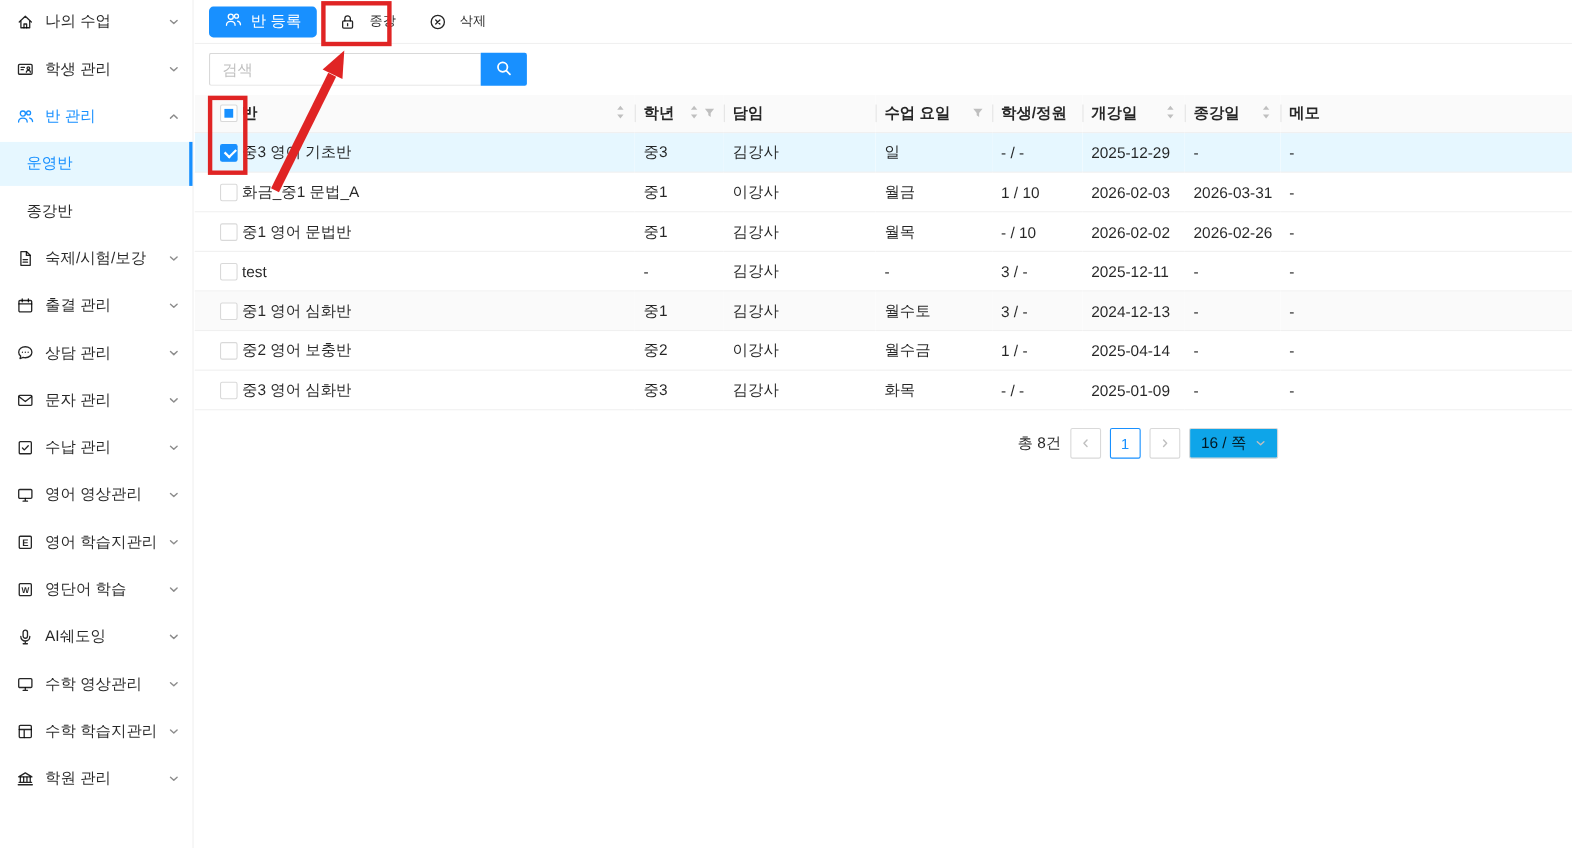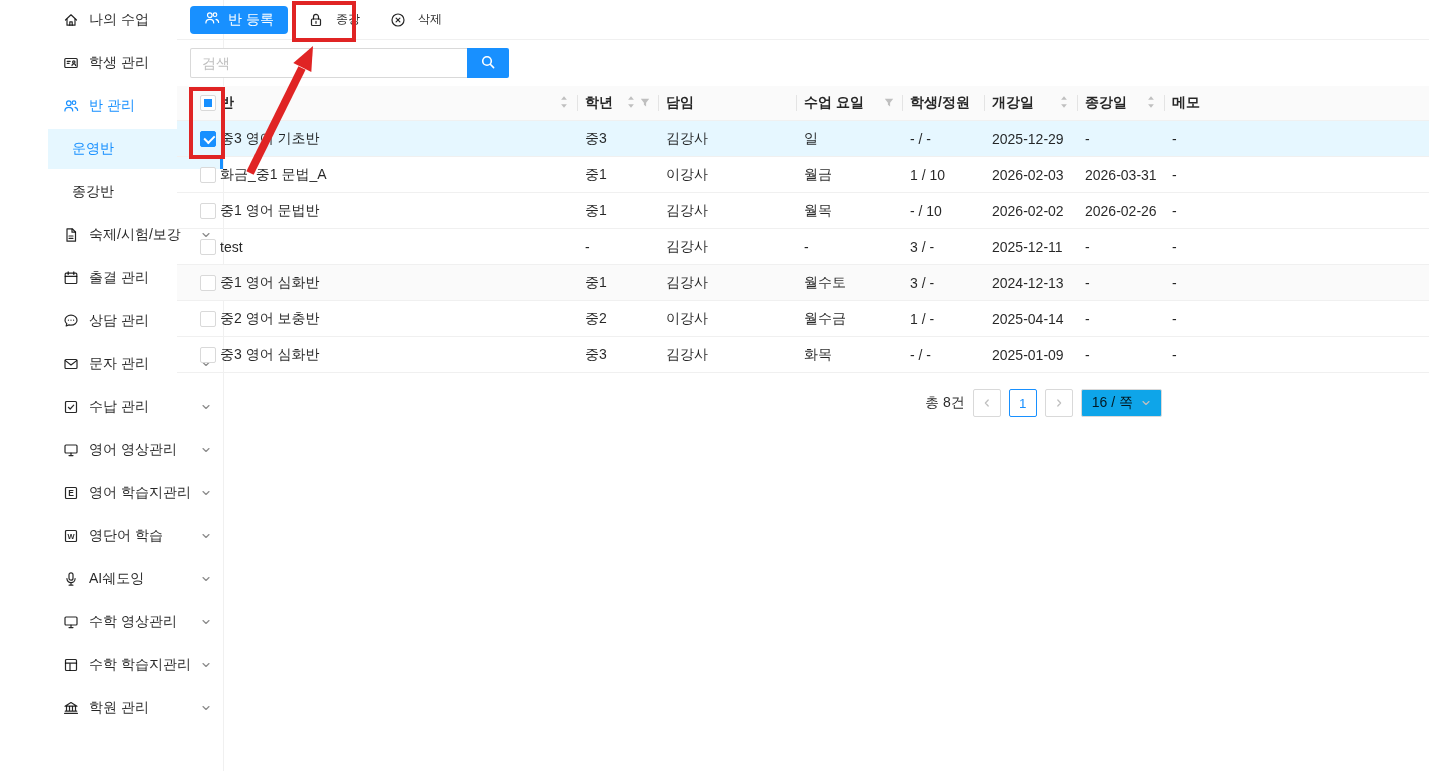--- a/index.html
+++ b/index.html
@@ -11,41 +11,41 @@
     --text-sec:rgba(0,0,0,.45);
     --disabled:rgba(0,0,0,.25);
   }
   html,body{margin:0;padding:0;}
   body{
     width:1429px;height:771px;position:relative;overflow:hidden;background:#fff;
     font-family:"Liberation Sans","DejaVu Sans",sans-serif;font-size:14px;color:var(--text);
   }
   
   .sidebar{position:absolute;left:0;top:0;width:176px;height:771px;background:#fff;
-    border-right:1px solid var(--border);box-sizing:border-box;margin-left:48px;}
+    border-right:1px solid var(--border);box-sizing:border-box;}
   .side-item,.side-sub{height:40px;margin-bottom:3px;display:flex;align-items:center;cursor:pointer;position:relative;box-sizing:border-box;}
   .side-item{padding:0 12px 0 15px;}
   .side-item .mi{width:16px;height:16px;margin-right:10px;display:inline-flex;flex:none;}
   .side-item .lbl{flex:1;white-space:nowrap;overflow:hidden;}
   .side-item .chev{color:var(--text-sec);display:inline-flex;margin-left:4px;}
   .side-item.active{color:var(--primary);}
   .side-item.active .chev{color:var(--text-sec);}
   .side-sub{padding-left:24px;}
   .side-sub.selected{background:var(--selected-row);color:var(--primary);}
   .side-sub.selected::after{content:'';position:absolute;right:0;top:0;width:3px;height:100%;background:var(--primary);}
   
   .main{position:absolute;left:177px;top:0;width:1252px;}
   .toolbar{height:40px;border-bottom:1px solid var(--border);display:flex;align-items:center;padding-left:13px;box-sizing:border-box;}
   .btn-primary{height:28px;background:var(--primary);color:#fff;border:none;border-radius:4px;
     padding:0 14px;display:inline-flex;align-items:center;gap:8px;font-size:14px;font-family:inherit;cursor:pointer;}
   .btn-text{height:32px;background:none;border:none;display:inline-flex;align-items:center;gap:12px;
     padding:0 10px;margin-left:10px;color:var(--text);font-size:12px;font-family:inherit;cursor:pointer;}
   .btn-text .bicon{display:inline-flex;color:var(--text);}
   .search-row{padding:8px 0 8px 13px;display:flex;align-items:center;}
-  .search-input{width:277px;height:30px;border:1px solid #d9d9d9;border-right:none;border-radius:2px 0 0 2px;
+  .search-input{width:247px;height:30px;border:1px solid #d9d9d9;border-right:none;border-radius:2px 0 0 2px;
     padding:0 11px;box-sizing:border-box;font-size:14px;font-family:inherit;color:var(--text);outline:none;}
   .search-input::placeholder{color:#bfbfbf;}
   .search-btn{width:42px;height:30px;background:var(--primary);border:none;border-radius:0 2px 2px 0;
     color:#fff;display:inline-flex;align-items:center;justify-content:center;cursor:pointer;}
   
   table{border-collapse:collapse;table-layout:fixed;width:1252px;}
   th{background:#fafafa;height:34px;font-weight:600;text-align:left;border-bottom:1px solid var(--border);padding:0 8px;position:relative;}
   td{height:35px;border-bottom:1px solid var(--border);padding:0 8px;white-space:nowrap;overflow:hidden;}
   th.c0,td.c0{padding:0;}
   th.c1,td.c1{padding-left:0;}

